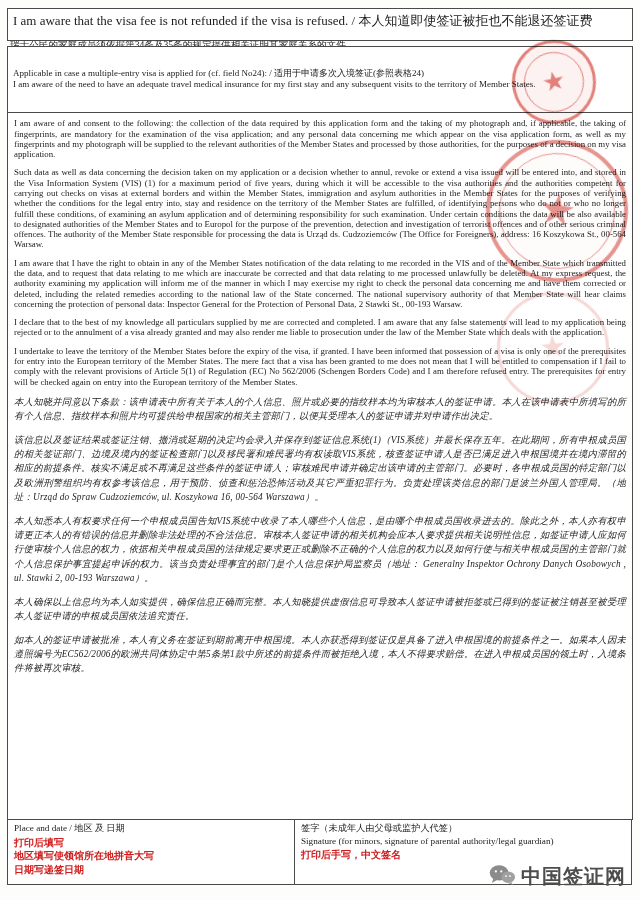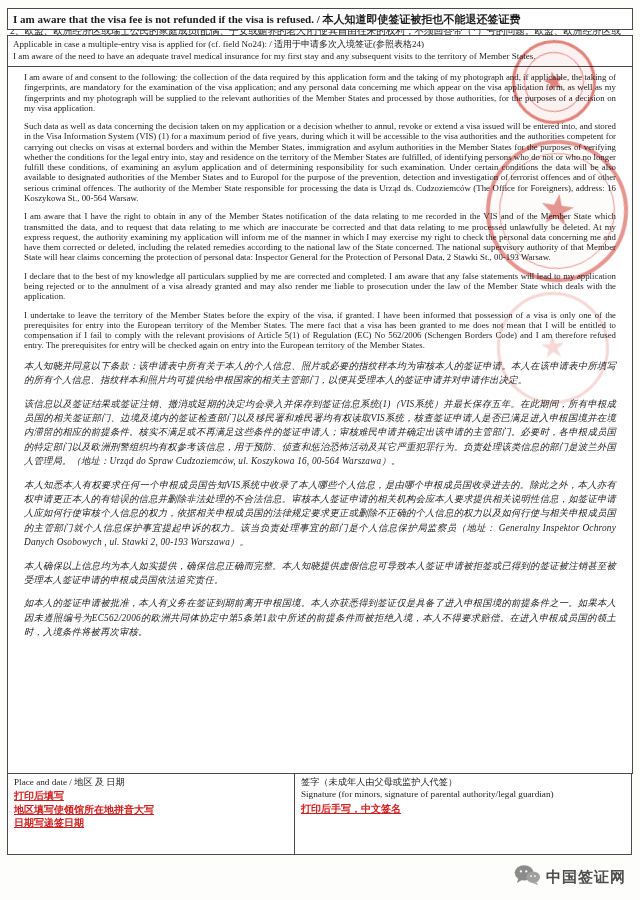--- a/index.html
+++ b/index.html
@@ -7,36 +7,36 @@
   body {
     background: #fdfdfc;
     font-family: "Liberation Serif", "DejaVu Serif", serif;
     color: #1c1c1c;
     position: relative;
     overflow: hidden;
   }
   .page { position: absolute; inset: 0; }
   .doc { position: absolute; left: 7px; right: 7px; top: 8px; }
   .box { border: 1px solid #4a4a4a; background: #fff; }
-  .box-fee { font-size: 11px; font-weight: bold; padding: 4px 5px 3px 5px; line-height: 1.2; }
+  .box-fee { font-size: 13px; font-weight: normal; padding: 4px 5px 11px 5px; line-height: 1.2; }
   .gap { height: 5px; }
-  .box-multi { font-size: 9px; line-height: 1.32; padding: 3px 5px; }
-  .box-consent { margin-top: -1px; height: 708px; overflow: hidden; padding: 5px 16px; }
+  .box-multi { font-size: 9px; line-height: 1.32; padding: 21px 5px; }
+  .box-consent { margin-top: -1px; height: 708px; overflow: hidden; padding: 5px 6px; }
   .box-consent p.en { font-size: 8.8px; line-height: 1.17; text-align: justify; margin: 0 0 8px 0; }
   .box-consent p.zh { font-size: 9.3px; line-height: 1.55; text-align: justify; margin: 0 0 9px 0; letter-spacing: .2px; font-style: italic; }
-  .sigrow { display: flex; margin-top: -1px; height: 82px; }
+  .sigrow { display: flex; margin-top: -1px; height: 66px; }
   .cell { border: 1px solid #4a4a4a; background: #fff; padding: 3px 6px; font-size: 9.2px; line-height: 1.25; }
   .cell-place { width: 46%; }
   .cell-sign { width: 54%; margin-left: -1px; }
   .cell .label { margin-bottom: 1px; }
-  .redtxt { color: #cf1d1d; font-weight: bold; font-size: 10px; line-height: 1.35; text-decoration: underline; }
+  .redtxt { color: #cf1d1d; font-weight: bold; font-size: 10px; line-height: 1.35; }
   .notes { margin: 8px 10px 0 10px; font-size: 9.6px; line-height: 1.45; }
   .note { margin-bottom: 2px; }
   .footer { position: absolute; right: 14px; bottom: 10px; display: flex; align-items: center; gap: 6px; }
-  .brand { font-size: 15px; font-weight: bold; color: #4d4d4d; letter-spacing: 1px; }
+  .brand { font-size: 20px; font-weight: bold; color: #4d4d4d; letter-spacing: 1px; }
 
   .stamp {
     position: absolute; border-radius: 50%;
     mix-blend-mode: multiply; pointer-events: none;
     filter: blur(.3px);
   }
   .stamp .inner { position: absolute; inset: 9px; border-radius: 50%; border: 1px solid currentColor; }
   .stamp .star {
     position: absolute; top: 50%; left: 50%;
     transform: translate(-50%, -54%);

